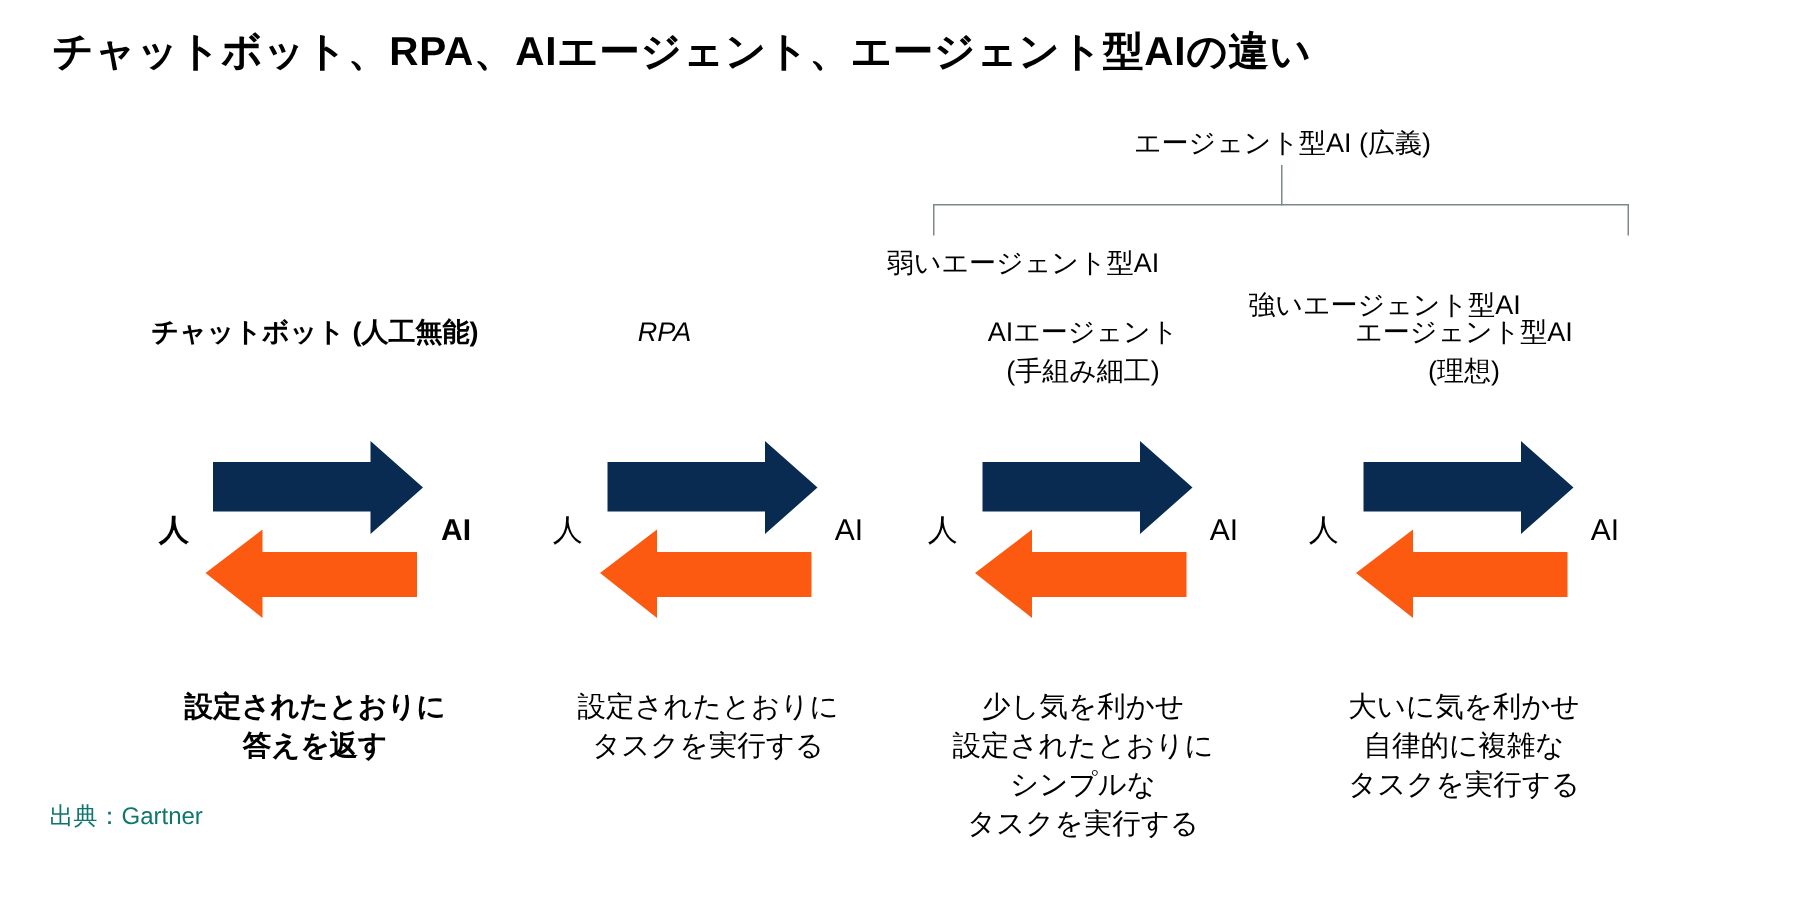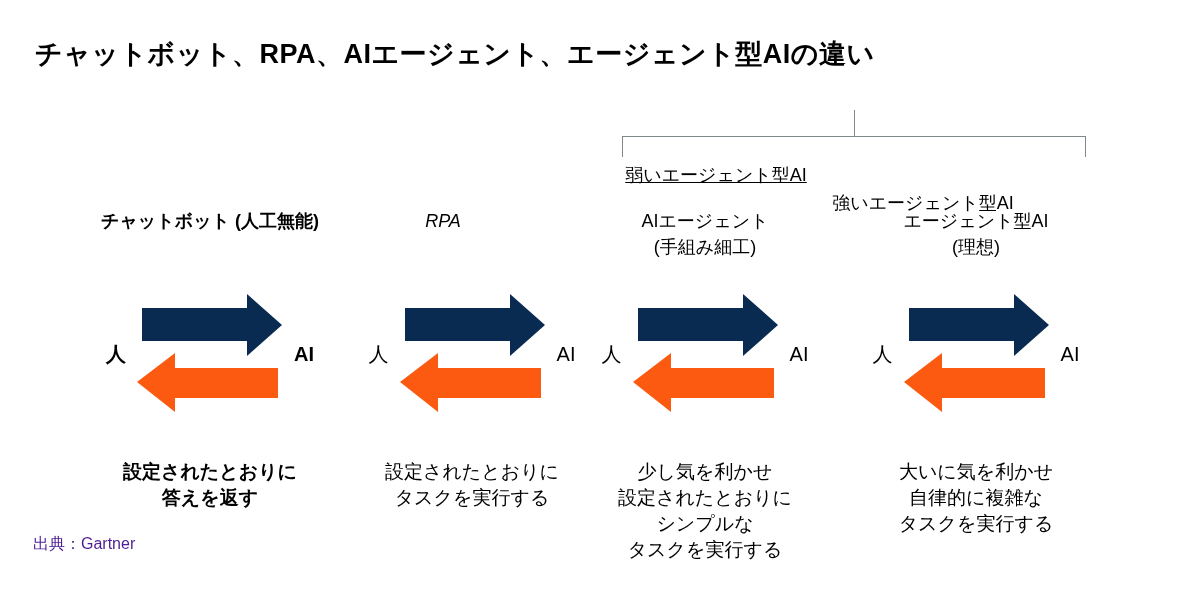--- a/index.html
+++ b/index.html
@@ -8,21 +8,21 @@
     width: 1200px;
     height: 600px;
     background: #ffffff;
     font-family: "Liberation Sans", sans-serif;
     color: #000000;
     overflow: hidden;
   }
   .title {
     position: absolute;
     left: 35px;
-    top: 36px;
+    top: 16px;
     margin: 0;
     font-size: 27px;
     font-weight: 700;
     letter-spacing: 0.5px;
     white-space: nowrap;
   }
   .bracket-label {
     position: absolute;
     left: 655px;
     top: 83px;
@@ -37,31 +37,31 @@
   .tick-left   { left: 622px; top: 136px; width: 1px; height: 21px; }
   .tick-right  { left: 1085px; top: 136px; width: 1px; height: 21px; }
   .sub-label {
     position: absolute;
     top: 163px;
     width: 250px;
     text-align: center;
     font-size: 18px;
     line-height: 24px;
   }
-  .sub1 { left: 591px; text-decoration: underline; }
+  .sub1 { left: 557px; }
   .sub2 { left: 798px; margin-top: 28px; }
   .col {
     position: absolute;
     top: 208px;
     width: 250px;
     text-align: center;
   }
   .col1 { left: 85px; font-weight: bold; }
   .col2 { left: 347px; }
-  .col3 { left: 580px; }
+  .col3 { left: 597px; }
   .col4 { left: 851px; }
   .col-header {
     height: 85px;
     font-size: 18px;
     line-height: 26px;
     white-space: pre-line;
   }
   .col2 .col-header { transform: translateX(-29px); font-style: italic; }
   .arrow-row {
     display: flex;
@@ -75,32 +75,33 @@
   .col-desc {
     margin-top: 44px;
     font-size: 19px;
     line-height: 26px;
     white-space: pre-line;
   }
   .footer-source, .footer-id {
     position: absolute;
     left: 33px;
     font-size: 16px;
-    color: #4c1d95;
+    color: #0f766e;
   }
   .footer-source { top: 534px; }
   .footer-id { top: 569px; margin-top: 31px; }
 </style>
 </head>
 <body>
 
 <div class="page">
 
   <h1 class="title">チャットボット、RPA、AIエージェント、エージェント型AIの違い</h1>
 
+  <div class="bracket-label">エージェント型AI (広義)</div>
   <div class="bracket-line v-connector"></div>
   <div class="bracket-line h-line"></div>
   <div class="bracket-line tick-left"></div>
   <div class="bracket-line tick-right"></div>
 
   <div class="sub-label sub1">弱いエージェント型AI</div>
   <div class="sub-label sub2">強いエージェント型AI</div>
 
   <div class="col col1">
     <div class="col-header">チャットボット (人工無能)</div>

